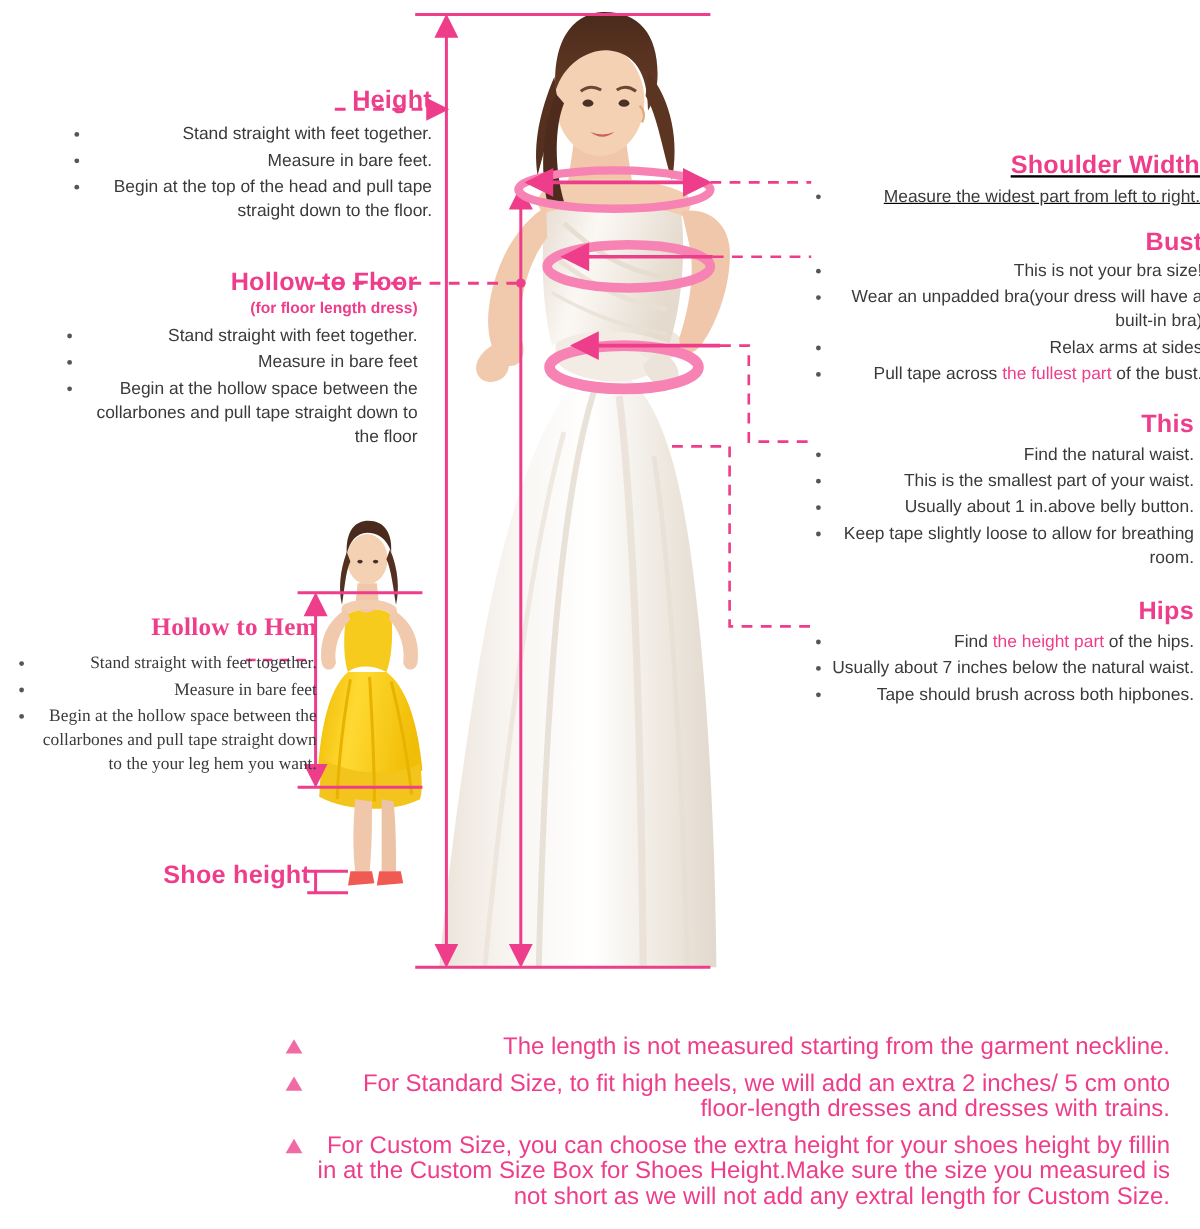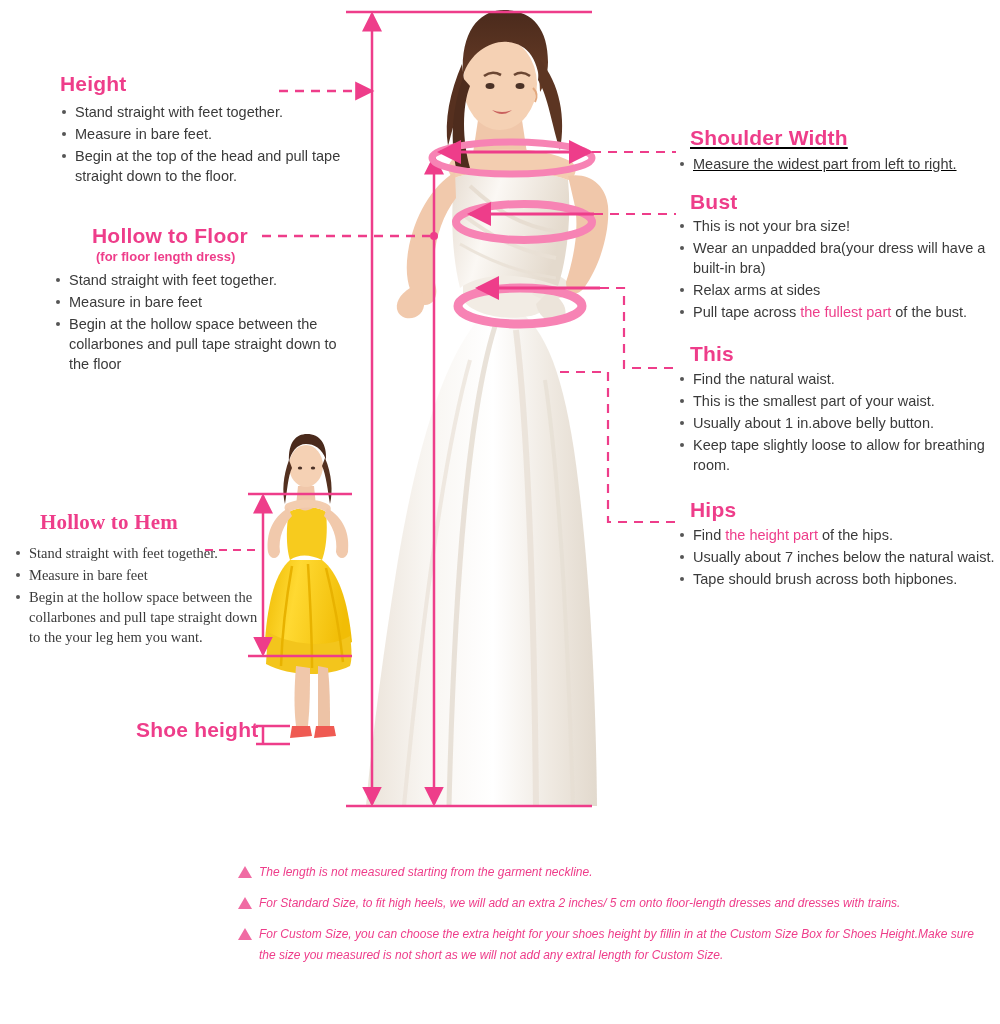--- a/index.html
+++ b/index.html
@@ -9,20 +9,21 @@
   }
   body {
     font-family: "Liberation Sans", sans-serif;
   }
   #page {
     position: relative;
     width: 1000px;
     height: 1024px;
     overflow: hidden;
     background: #ffffff;
+    text-align: right;
   }
   #diagram-svg {
     position: absolute;
     left: 0;
     top: 0;
     width: 1000px;
     height: 1024px;
   }
   .block {
     position: absolute;
@@ -70,24 +71,23 @@
   .notes {
     position: absolute;
     left: 235px;
     top: 862px;
     width: 740px;
   }
   .note-row {
     position: relative;
     padding-left: 24px;
     color: #ee3d8a;
-    font-size: 12px;
+    font-size: 20px;
     line-height: 21px;
     margin-bottom: 10px;
-    font-style: italic;
   }
   .tri {
     position: absolute;
     left: 3px;
     top: 4px;
     width: 0;
     height: 0;
     border-left: 7px solid transparent;
     border-right: 7px solid transparent;
     border-bottom: 12px solid #f06ba3;

